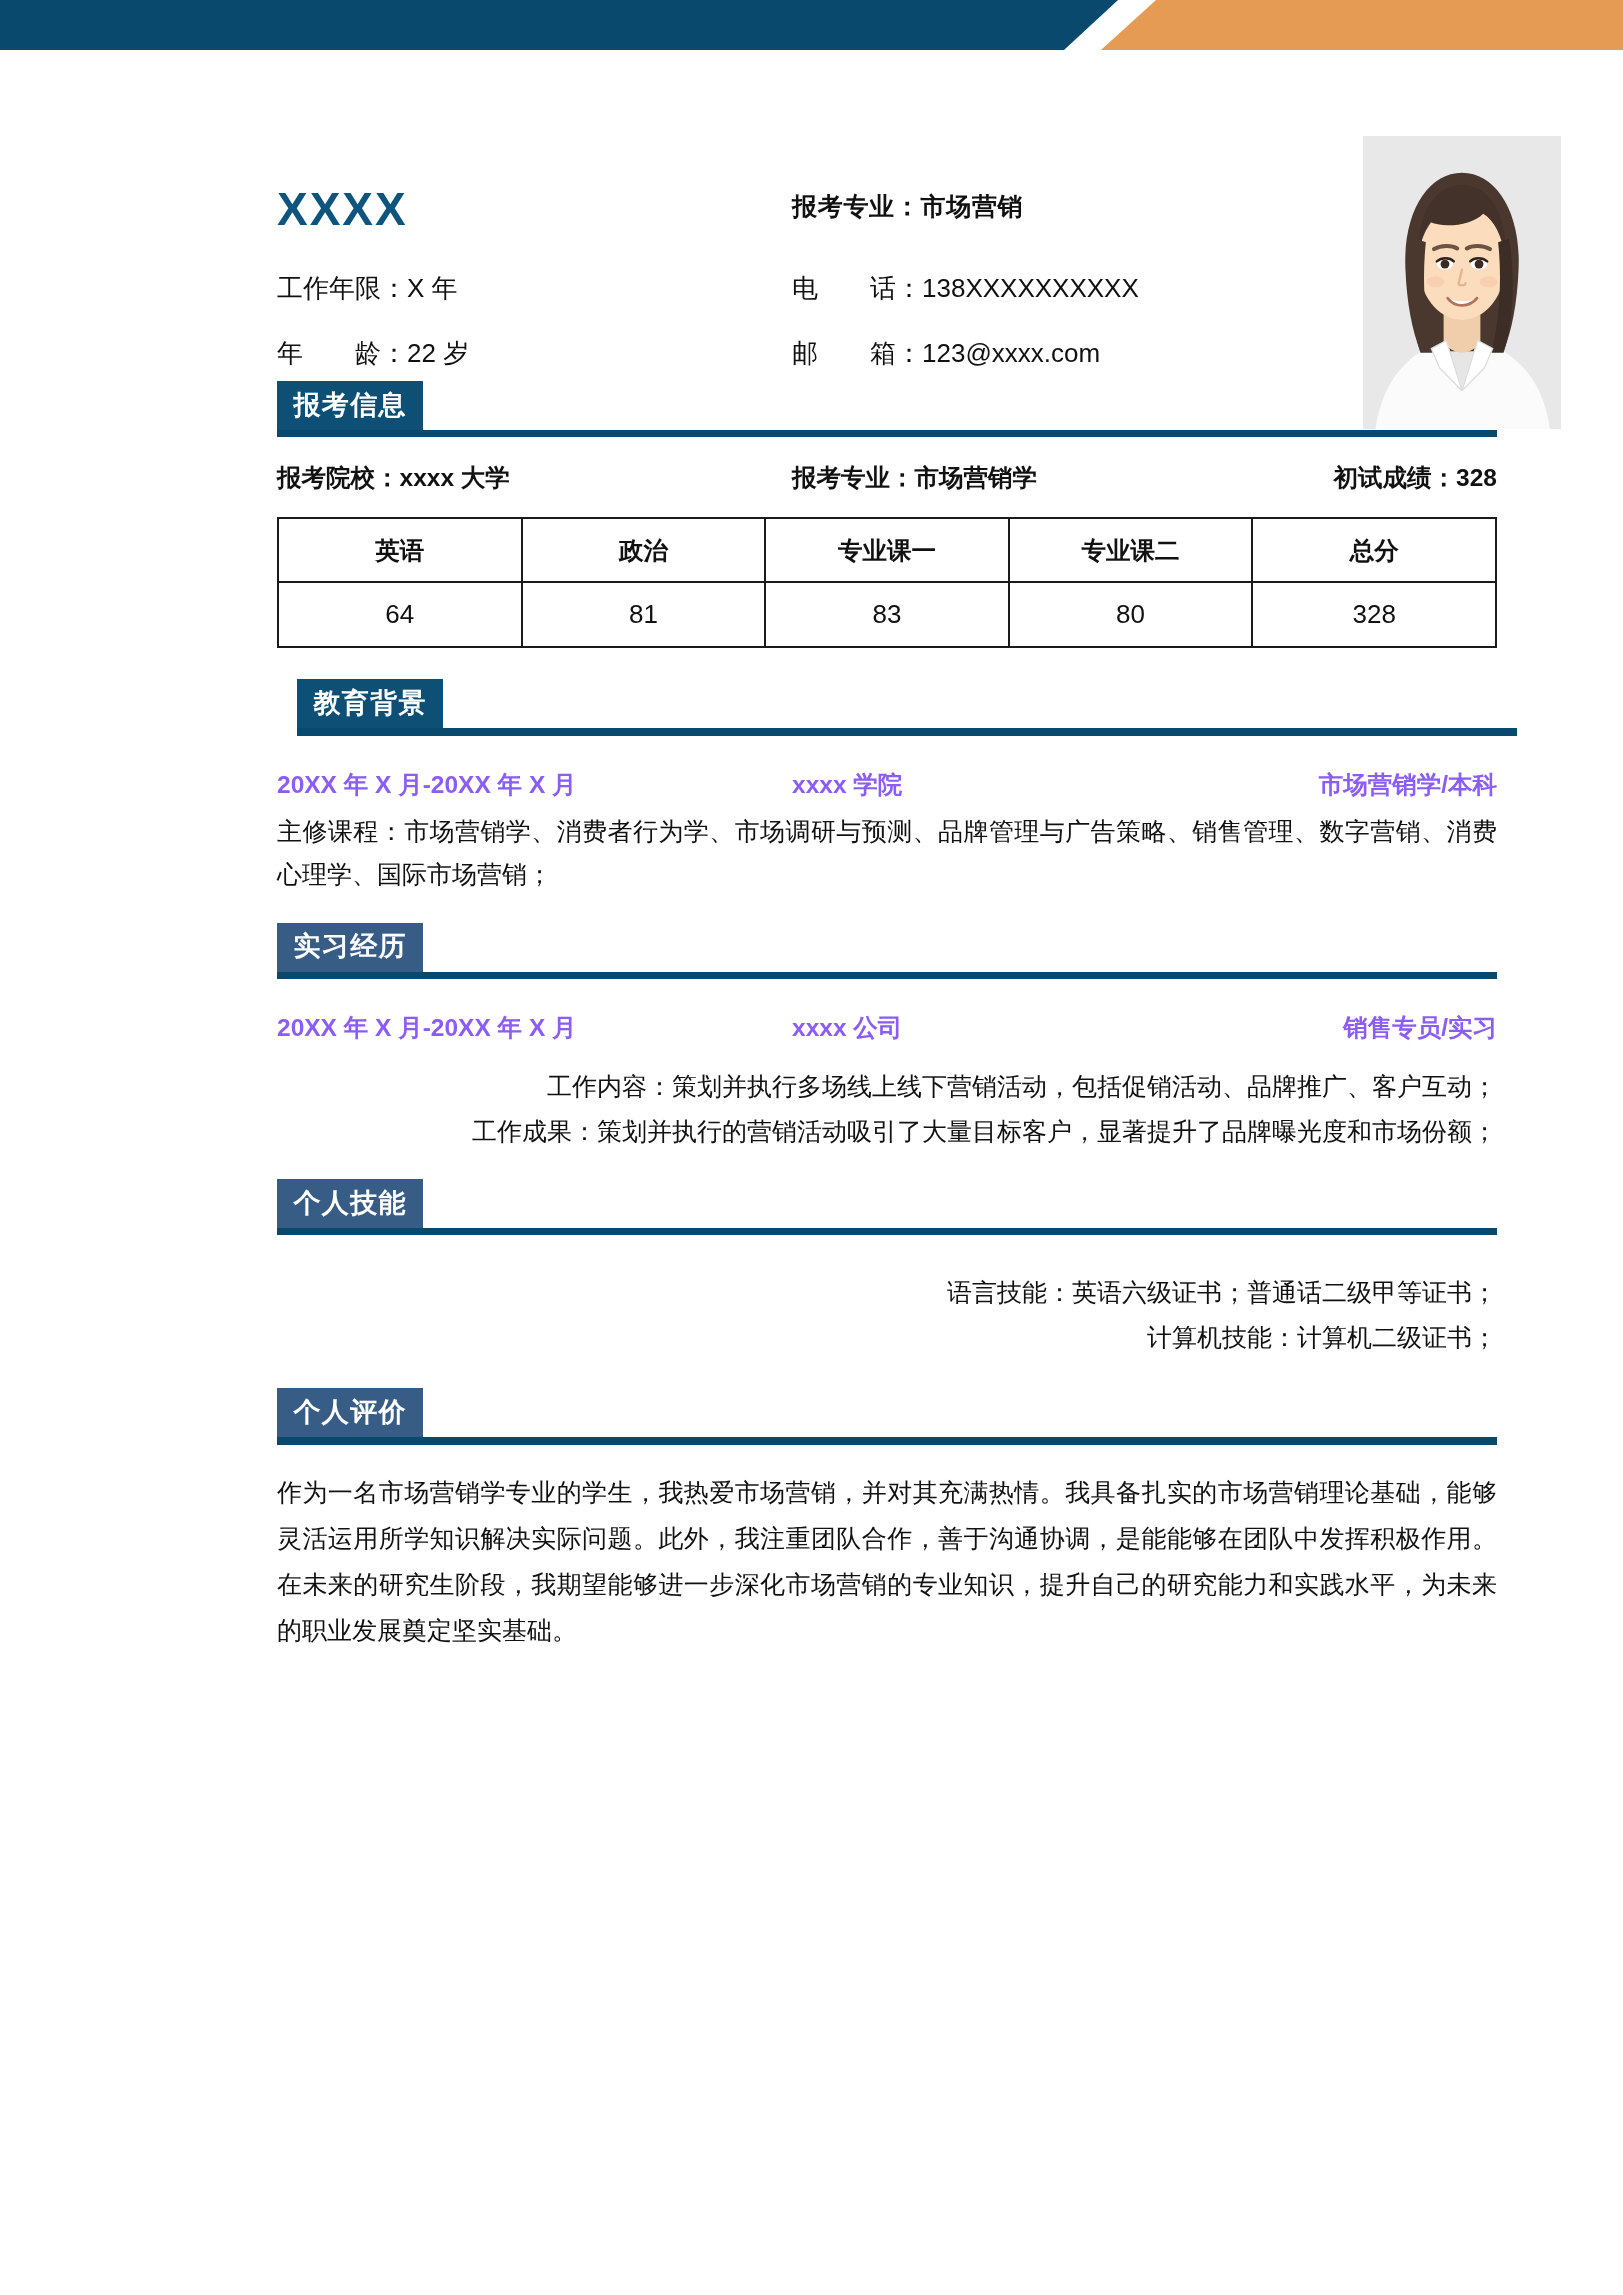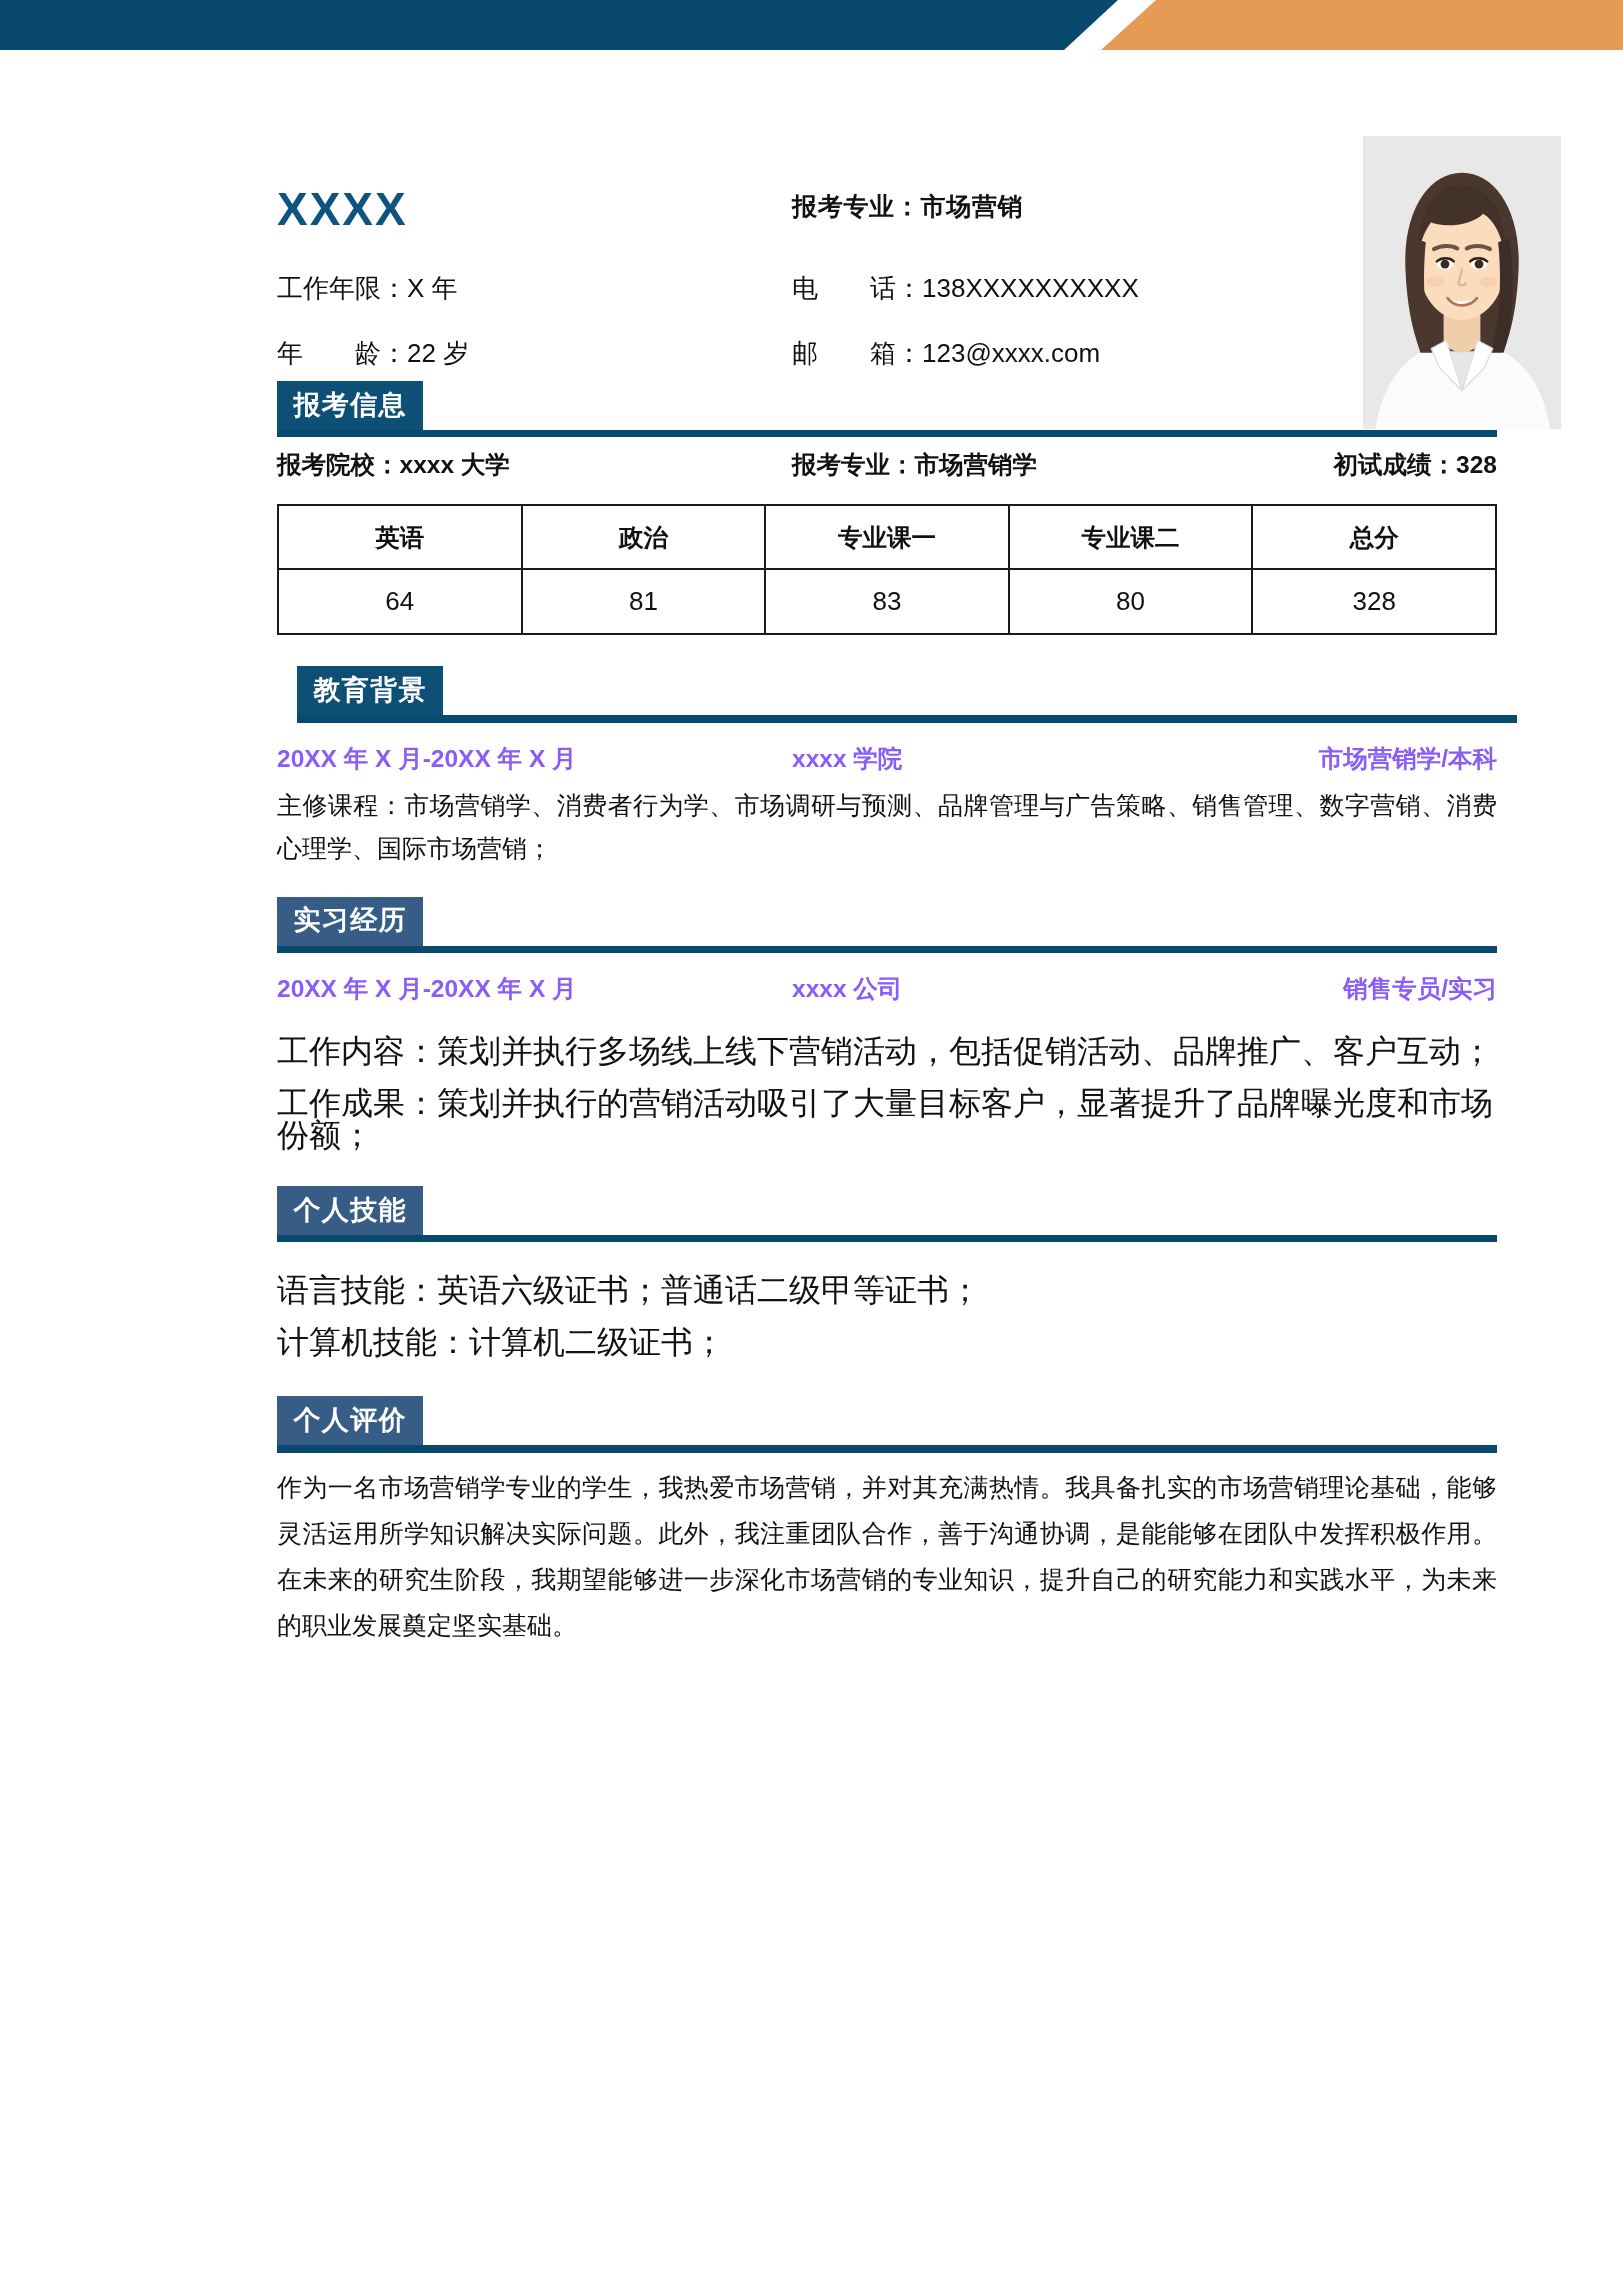--- a/index.html
+++ b/index.html
@@ -125,21 +125,21 @@
   }
   .badge.dark { background: #0d4f75; }
   .badge.slate { background: #375d86; }
   .rule {
     height: 7.5px;
     background: #09496e;
     width: 1220px;
     margin-top: 0px;
   }
 
-  .sec-body { padding-top: 11px; }
+  .sec-body { padding-top: 24px; }
 
   
   .tri {
     position: relative;
     height: 41px;
     font-size: 24.5px;
     font-weight: bold;
     color: #111;
   }
   .tri .c1 { position: absolute; left: 0; top: 0; }
@@ -186,24 +186,25 @@
   .para {
     font-size: 25px;
     line-height: 1.72;
     color: #111;
     margin: 0;
     width: 1220px;
     text-align: justify;
   }
   .para.tight { line-height: 1.85; }
   .line {
-    font-size: 32px;
+    font-size: 25px;
     line-height: 1.0;
     color: #111;
     margin-top: 20.5px;
+    text-align: right;
   }
 </style>
 </head>
 <body>
 
 <div class="banner">
   <div class="banner-blue"></div>
   <div class="banner-orange"></div>
 </div>
 

